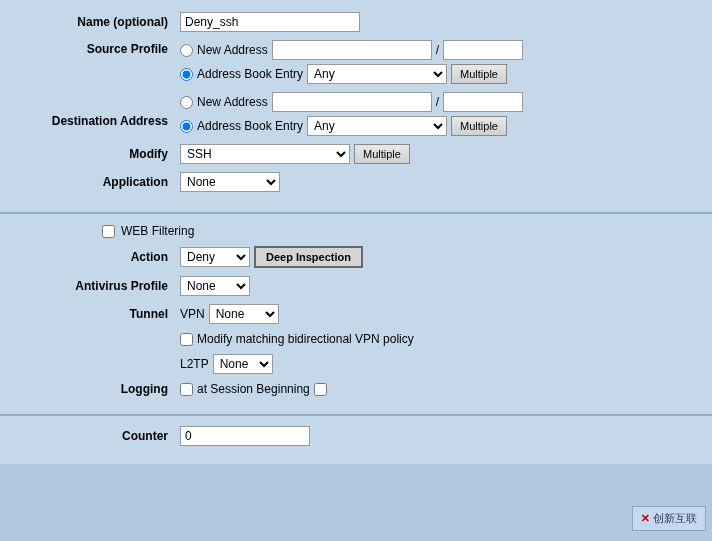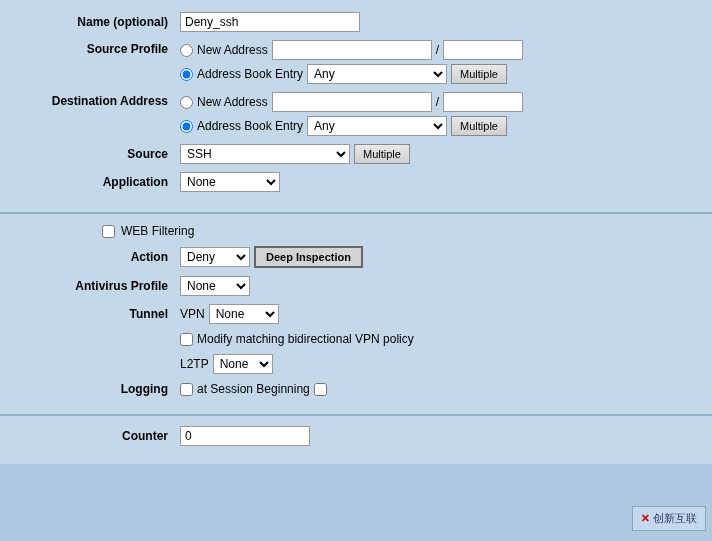--- a/index.html
+++ b/index.html
@@ -137,42 +137,42 @@
           <span>Address Book Entry</span>
           <select style="width:140px;">
             <option>Any</option>
           </select>
           <button class="btn">Multiple</button>
         </div>
       </div>
     </div>
 
     <div class="form-row" style="align-items:flex-start;">
-      <div class="form-label" style="padding-top:2px;">Destination Address</div>
+      <div class="form-label" style="padding-top:2px;margin-top:20px;">Destination Address</div>
       <div class="radio-group">
         <div class="radio-row">
           <input type="radio" name="dest_type" style="">
           <span>New Address</span>
           <input type="text" style="width: 160px;">
           <span>/</span>
           <input type="text" style="width: 80px;">
         </div>
         <div class="radio-row">
           <input type="radio" name="dest_type" checked="" style="">
           <span>Address Book Entry</span>
           <select style="width:140px;">
             <option>Any</option>
           </select>
           <button class="btn">Multiple</button>
         </div>
       </div>
     </div>
 
     <div class="form-row">
-      <div class="form-label">Source</div>
+      <div class="form-label">Modify</div>
       <div class="form-content">
         <select style="width:170px;">
           <option>SSH</option>
         </select>
         <button class="btn">Multiple</button>
       </div>
     </div>
 
     <div class="form-row">
       <div class="form-label">Application</div>

